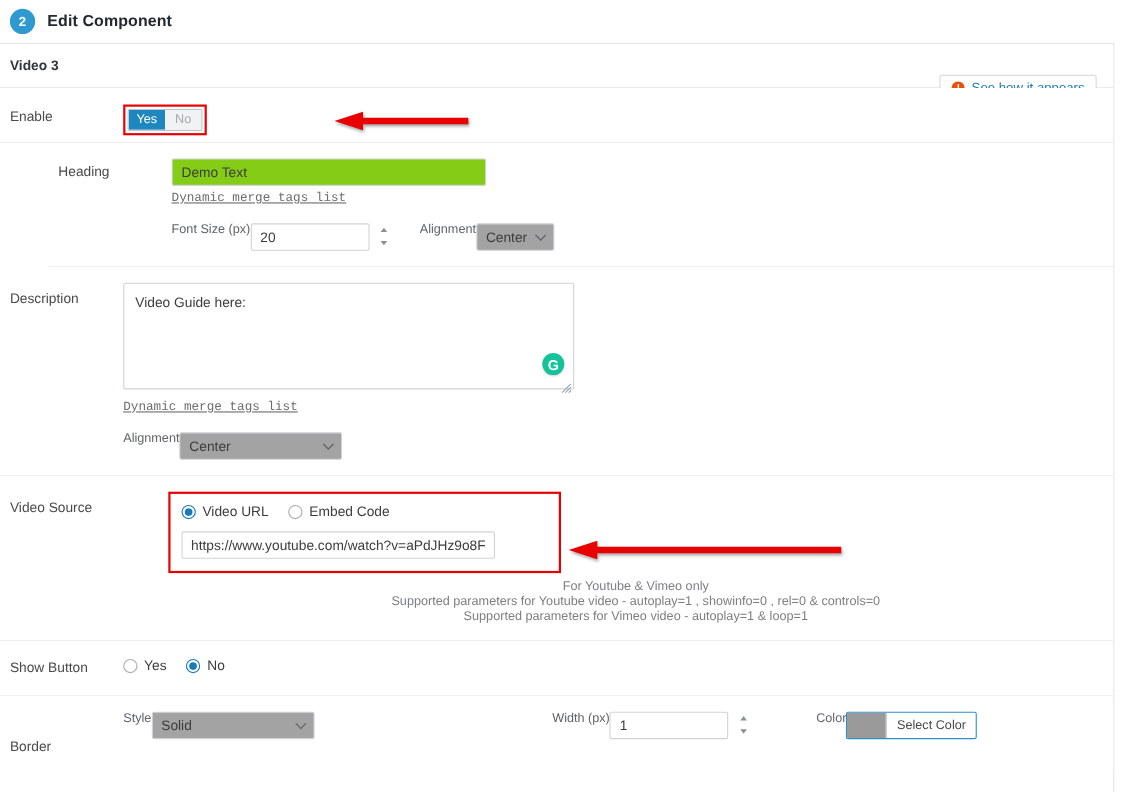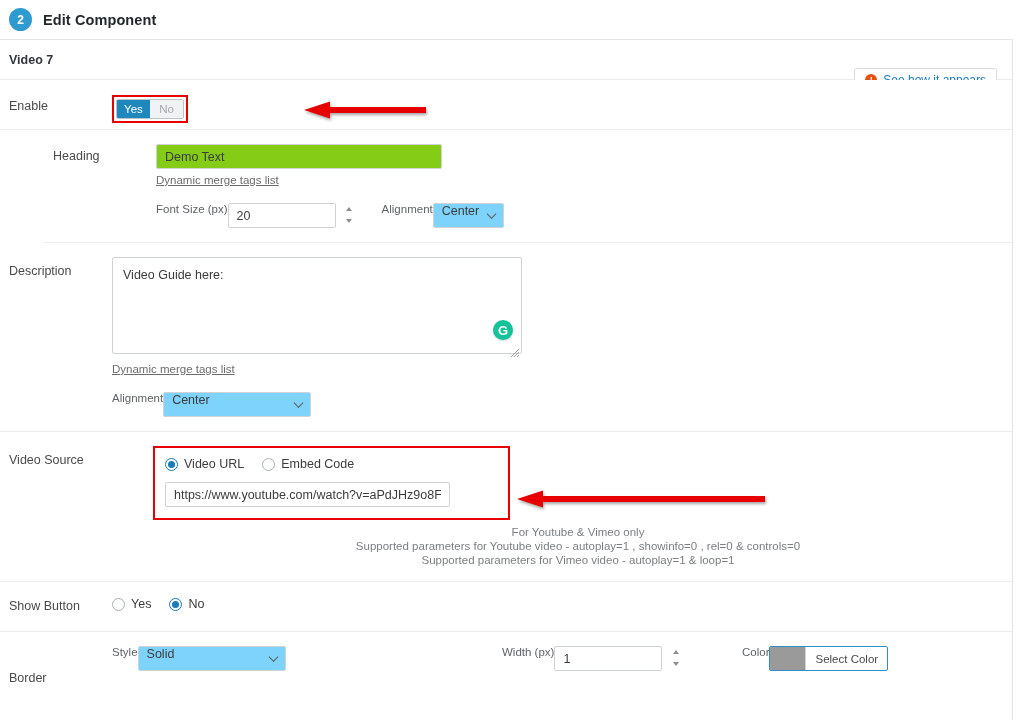--- a/index.html
+++ b/index.html
@@ -168,20 +168,21 @@
     font-family: "Liberation Sans", sans-serif;
     outline: none;
   }
   .merge-link {
     display: inline-block;
     margin-top: 5px;
     font-size: 11.5px;
     color: #6d6d6d;
     text-decoration: underline;
     cursor: pointer;
+    font-family: Liberation Mono, monospace;
   }
 
   .field-group { margin-top: 15px; display: flex; gap: 22px; }
   .field { display: flex; flex-direction: row; }
   .field-label {
     font-size: 11.5px;
     color: #5f6468;
     margin-bottom: 5px;
   }
   .number-input-wrap {
@@ -216,22 +217,23 @@
     border-right: 3.5px solid transparent;
   }
   .spinner i.up { border-bottom: 4px solid #8a8f94; }
   .spinner i.down { border-top: 4px solid #8a8f94; }
 
   .select-box {
     position: relative;
     height: 25px;
     border: 1px solid #cfd3d7;
     border-radius: 2px;
-    background: #7dd3fc;
-    display: flex;
+    background: #a3a3a3;
+    display: flex;
+    align-items: center;
     padding: 0 24px 0 8px;
     font-size: 12.5px;
     color: #3c3c3c;
     cursor: pointer;
   }
   .select-box.sm { width: 71px; }
   .select-box.md { width: 148px; }
   .select-box.lg { width: 148px; }
   .caret {
     position: absolute;
@@ -376,21 +378,21 @@
 <div class="page">
 
   <div class="header">
     <div class="step-badge">2</div>
     <div class="header-title">Edit Component</div>
   </div>
 
   <div class="body-wrap">
 
     <div class="row row-title">
-      <div class="row-label bold">Video 7</div>
+      <div class="row-label bold">Video 3</div>
       <div class="row-content">
         <div class="see-how">
           <span class="alert-icon">!</span>
           <span class="see-how-label">See how it appears</span>
         </div>
       </div>
     </div>
 
     <div class="row row-enable">
       <div class="row-label">Enable</div>

